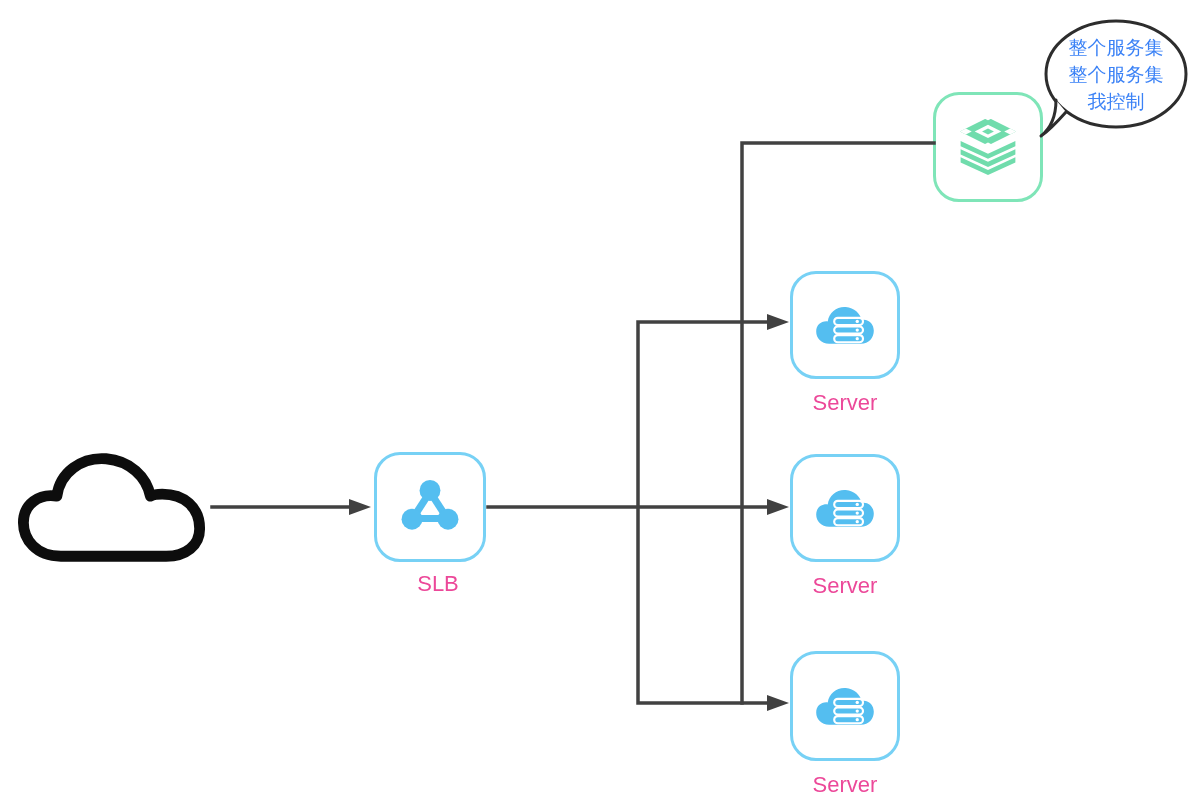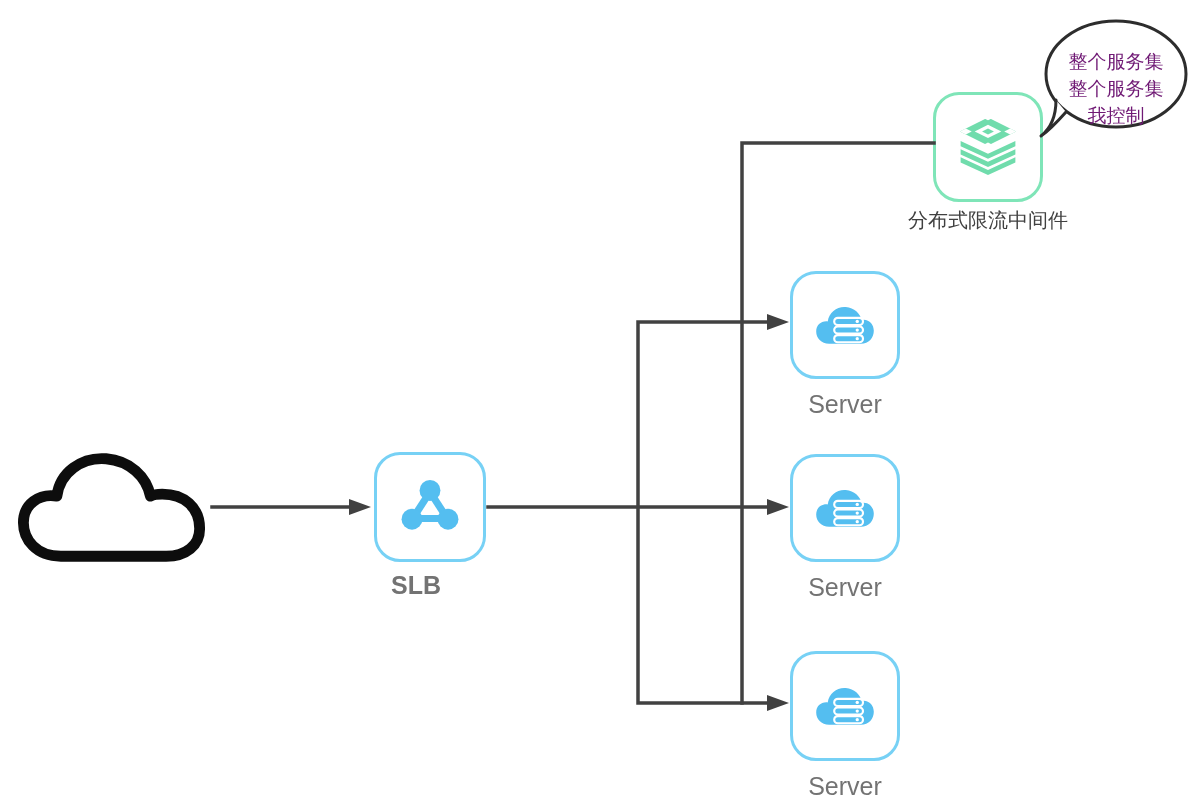--- a/index.html
+++ b/index.html
@@ -16,35 +16,35 @@
     border:3px solid #77d1f5;
     border-radius:26px;
     display:flex;align-items:center;justify-content:center;
     box-sizing:border-box;
   }
   .node.green{border-color:#7fe5b8;}
   .node-label{
     position:absolute;
     width:200px;
     text-align:center;
-    color:#737373;
-    font-size:25px;
+    color:#ec4899;
+    font-size:22px;
   }
   .node-label.cjk{font-size:20px;color:#404040;}
   .overlay{
     position:absolute;left:0;top:0;width:1190px;height:805px;
     z-index:3;pointer-events:none;
   }
   .bubble-text{
     position:absolute;
-    left:1048px;top:48px;width:136px;
+    left:1048px;top:34px;width:136px;
     z-index:4;
     text-align:center;
     font-size:19px;line-height:27px;
-    color:#701a75;
+    color:#3b82f6;
   }
   .cloud-node{position:absolute;left:14px;top:442px;width:198px;height:128px;}
 </style>
 </head>
 <body>
 
 <div class="canvas">
 
   <div class="cloud-node">
     <svg width="198" height="128" viewBox="0 0 200 130">
@@ -57,21 +57,21 @@
       <g stroke="#54bef0" stroke-width="10" fill="none">
         <line x1="50" y1="29" x2="26" y2="66"></line>
         <line x1="50" y1="29" x2="74" y2="66"></line>
         <line x1="26" y1="66" x2="74" y2="66"></line>
       </g>
       <circle cx="50" cy="27" r="14.5" fill="#54bef0"></circle>
       <circle cx="25" cy="67" r="14.5" fill="#54bef0"></circle>
       <circle cx="75" cy="67" r="14.5" fill="#54bef0"></circle>
     </svg>
   </div>
-  <div class="node-label" style="left:316px;top:571px;font-weight:bold;">SLB</div>
+  <div class="node-label" style="left:338px;top:571px;">SLB</div>
 
   <div class="node" style="left:790px;top:271px;width:110px;height:108px;">
     <svg width="72" height="72" viewBox="0 0 100 100">
       <path d="M28,76 C17,76 10,68 10,59 C10,50 17,44 26,45 C28,32 39,24 51,25 C63,26 71,34 73,43 C83,41 90,49 90,58 C90,68 83,76 72,76 Z" fill="#54bef0"></path>
       <g stroke="#ffffff" stroke-width="3" fill="#54bef0">
         <rect x="35" y="40" width="40" height="10" rx="5"></rect>
         <rect x="35" y="52" width="40" height="10" rx="5"></rect>
         <rect x="35" y="64" width="40" height="10" rx="5"></rect>
       </g>
       <g fill="#ffffff">
@@ -128,21 +128,20 @@
       <g fill="#ffffff">
         <path d="M50,20 L68,29 L50,38 L32,29 Z"></path>
         <path d="M50,6 L58,10 L50,14 L42,10 Z"></path>
         <path d="M50,44 L58,48 L50,52 L42,48 Z"></path>
         <path d="M80,25 L88,29 L80,33 L72,29 Z"></path>
         <path d="M20,25 L28,29 L20,33 L12,29 Z"></path>
       </g>
       <path d="M50,25 L58,29 L50,33 L42,29 Z" fill="#70dcac"></path>
     </svg>
   </div>
-  <div class="node-label cjk" style="left:888px;top:207px;">分布式限流中间件</div>
 
   <svg class="overlay">
     <g stroke="#414141" stroke-width="3.5" fill="none" stroke-linecap="square">
 
       <path d="M212,507 L351,507"></path>
 
       <path d="M488,507 L769,507"></path>
 
       <path d="M769,322 L638,322 L638,703 L769,703"></path>
 

